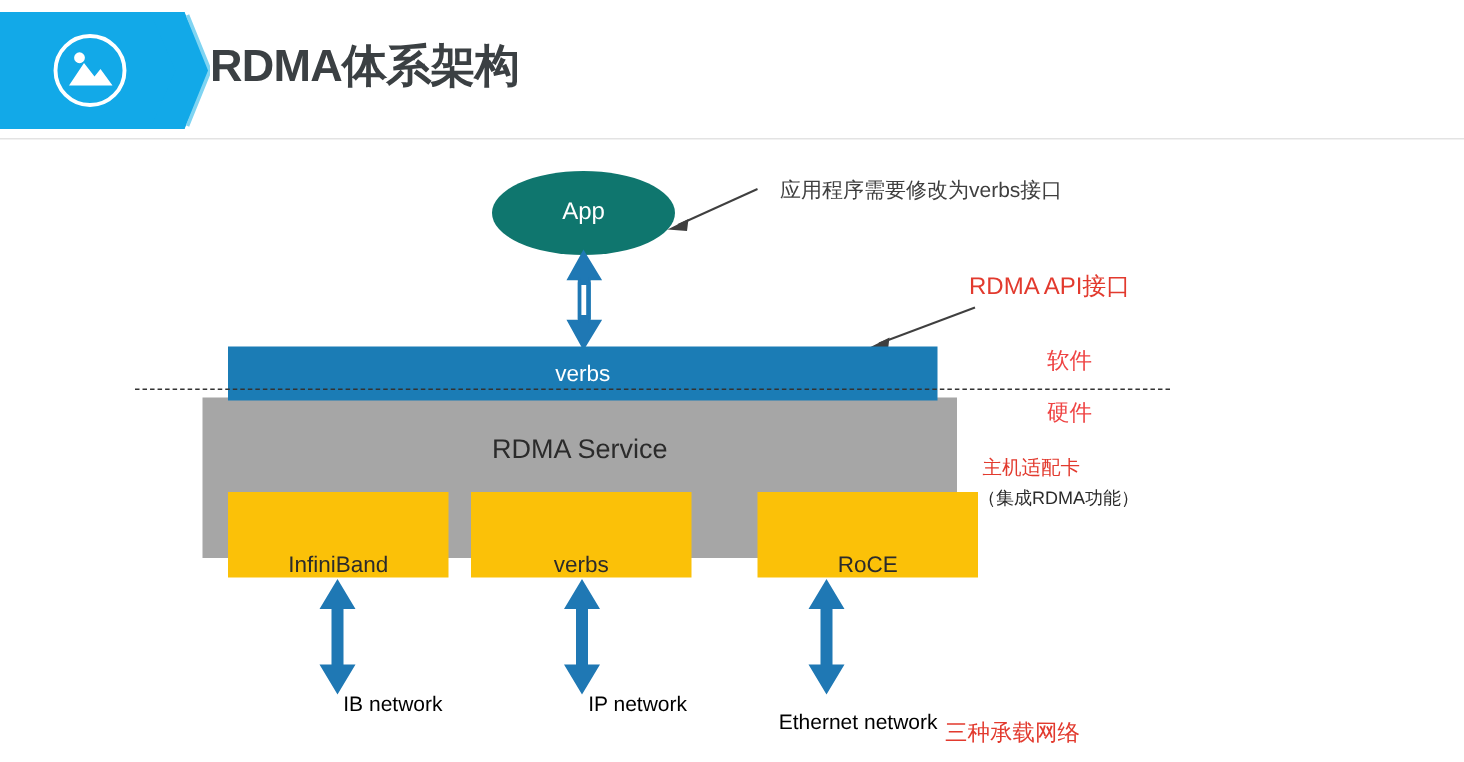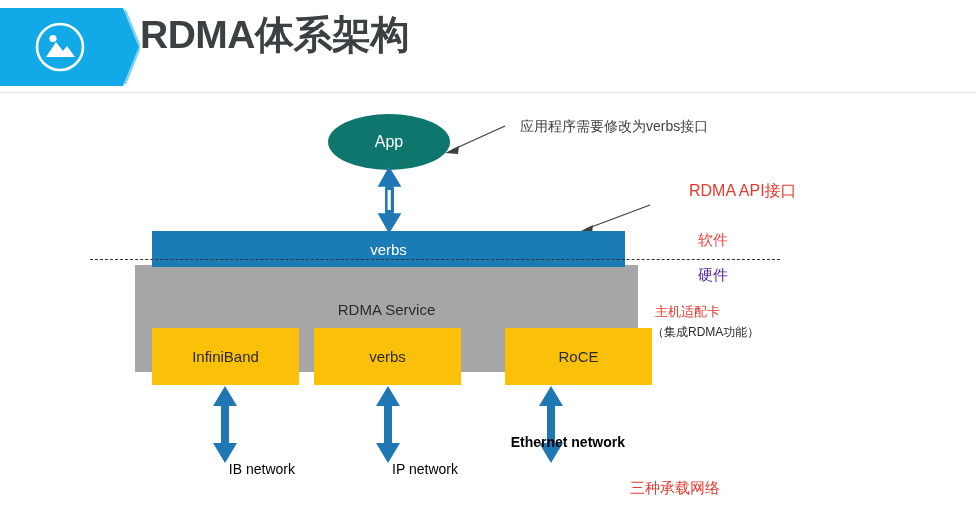--- a/index.html
+++ b/index.html
@@ -35,22 +35,22 @@
   #banner-icon {
     position: absolute;
     left: 34px;
     top: 21px;
     width: 52px;
     height: 52px;
   }
   #page-title {
     position: absolute;
     left: 140px;
-    top: 8px;
-    font-size: 39px;
+    top: 24px;
+    font-size: 30px;
     font-weight: bold;
     color: #3b4043;
     letter-spacing: -0.5px;
     white-space: nowrap;
   }
   #header-rule {
     position: absolute;
     left: 0;
     top: 92px;
     width: 976px;
@@ -94,37 +94,37 @@
     left: 135px;
     top: 265px;
     width: 503px;
     height: 107px;
     background: #a6a6a6;
     z-index: 1;
   }
   #rdma-service-label {
     position: absolute;
     left: 0;
-    top: 36px;
+    top: 24px;
     width: 503px;
     text-align: center;
-    font-size: 15px;
+    font-size: 18px;
     color: #2b2b2b;
   }
 
   .transport-box {
     position: absolute;
     top: 328px;
     width: 147px;
     height: 57px;
     background: #fbc108;
     color: #2b2b2b;
     font-size: 15px;
     display: flex;
-    align-items: center;
+    align-items: flex-end;
     justify-content: center;
     z-index: 2;
   }
   #transport-0 { left: 152px; }
   #transport-1 { left: 314px; }
   #transport-2 { left: 477px; margin-left: 28px; }
 
   
   #sw-hw-divider {
     position: absolute;
@@ -139,42 +139,41 @@
     left: 698px;
     top: 231px;
     font-size: 15px;
     color: #ef4444;
   }
   #label-hardware {
     position: absolute;
     left: 698px;
     top: 266px;
     font-size: 15px;
-    color: #4c1d95;
+    color: #ef4444;
     font-family: Liberation Serif, serif;
   }
 
   
   #anno-app {
     position: absolute;
     left: 510px;
     top: 118px;
     font-size: 14px;
     color: #3f3f3f;
     white-space: nowrap;
     margin-left: 10px;
   }
   #anno-api {
     position: absolute;
     left: 646px;
     top: 181px;
     font-size: 16px;
     color: #e23a2e;
     white-space: nowrap;
-    margin-left: 43px;
   }
   #anno-hca {
     position: absolute;
     left: 655px;
     top: 303px;
     font-size: 13px;
     color: #e23a2e;
     white-space: nowrap;
   }
   #anno-hca-sub {
@@ -197,21 +196,21 @@
   
   .network-label {
     position: absolute;
     font-size: 14px;
     color: #000000;
     text-align: right;
     line-height: 17px;
   }
   #network-0 { left: 155px; top: 461px; width: 140px; }
   #network-1 { left: 318px; top: 461px; width: 140px; }
-  #network-2 { left: 485px; top: 434px; width: 140px; font-weight: bold; }
+  #network-2 { left: 485px; top: 473px; width: 140px; }
 
   svg.overlay {
     position: absolute;
     left: 0;
     top: 0;
     width: 976px;
     height: 508px;
     pointer-events: none;
   }
 </style>

